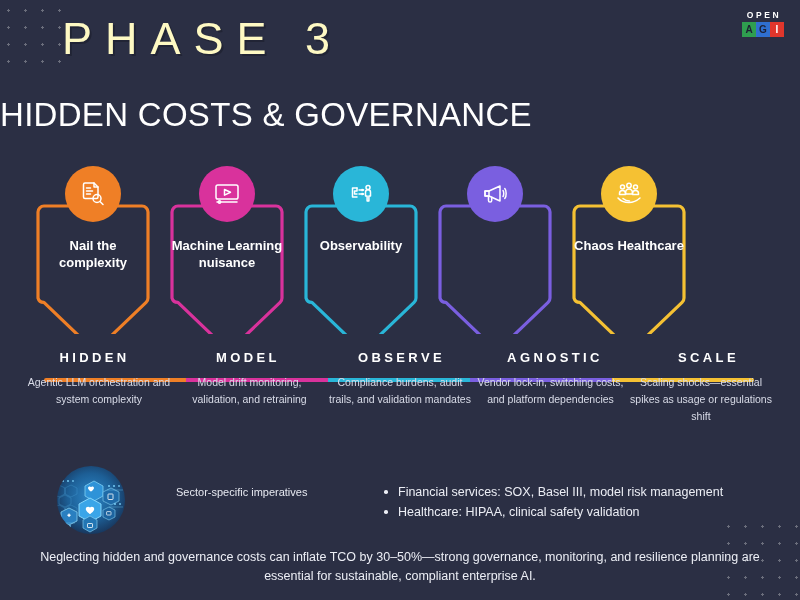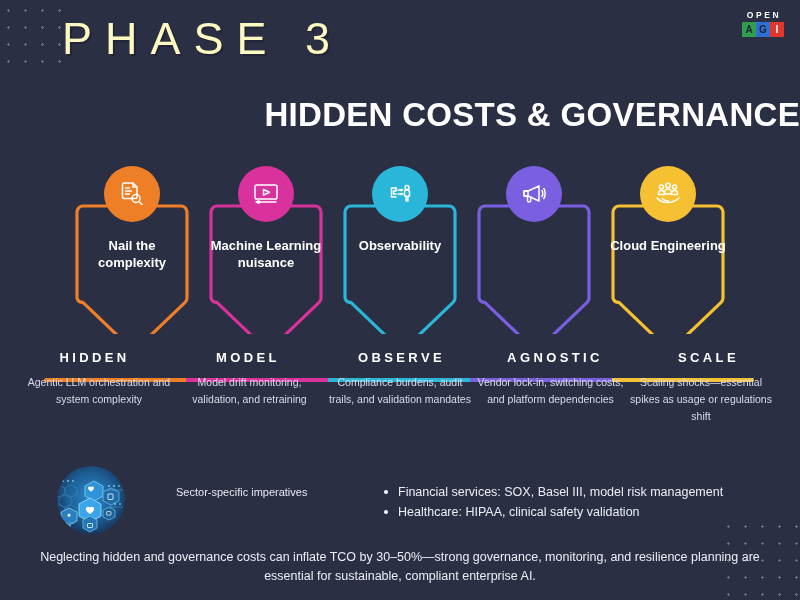--- a/index.html
+++ b/index.html
@@ -42,30 +42,30 @@
 
   
   #phase-title {
     position: absolute; left: 62px; top: 12px;
     font-size: 45px; font-weight: normal; color: #fef9c3;
     letter-spacing: 13px; line-height: 54px;
     text-shadow: 2px 2px 0 rgba(0,0,0,0.22);
   }
   #main-title {
     position: absolute; left: 0; right: 0; top: 96px;
-    text-align: right;
-    font-size: 33px; font-weight: bold; color: #ffffff;
+    text-align: left;
+    font-size: 33px; font-weight: normal; color: #ffffff;
     letter-spacing: 0.3px;
   }
 
   
   #badges {
     position: absolute; left: 26px; top: 166px;
     width: 748px; height: 178px;
-    display: flex; justify-content: center;
+    display: flex; justify-content: flex-start;
   }
   .badge { position: relative; width: 134px; height: 178px; }
   .shield {
     position: absolute; left: 10px; top: 26px;
     width: 114px; height: 142px;
   }
   .shield svg { display: block; width: 114px; height: 142px; }
   .badge-circle {
     position: absolute; left: 50%; top: 0;
     transform: translateX(-50%);
@@ -247,21 +247,21 @@
               <path d="M5.5 14.5a3 3 0 0 1 6 0v1h-6z"></path>
               <circle cx="15" cy="6.5" r="2.2"></circle>
               <path d="M11.6 13.5a3.4 3.4 0 0 1 6.8 0v1.5h-6.8z"></path>
               <circle cx="21.5" cy="8" r="2"></circle>
               <path d="M18.5 14.5a3 3 0 0 1 6 0v1h-6z"></path>
               <path d="M4 19c2.5 3 6.5 4.5 11 4.5S22.5 22 26 19"></path>
               <path d="M9 19.5c1.8 1.6 4 2.4 6.5 2.4"></path>
             </g>
           </svg>
         </div>
-        <div class="badge-label">Cloud Engineering</div>
+        <div class="badge-label">Chaos Healthcare</div>
       </div>
     </div>
   <div id="cats">
       <div class="cat">HIDDEN</div>
       <div class="cat">MODEL</div>
       <div class="cat">OBSERVE</div>
       <div class="cat">AGNOSTIC</div>
       <div class="cat">SCALE</div>
     </div>
   <div id="rule">

